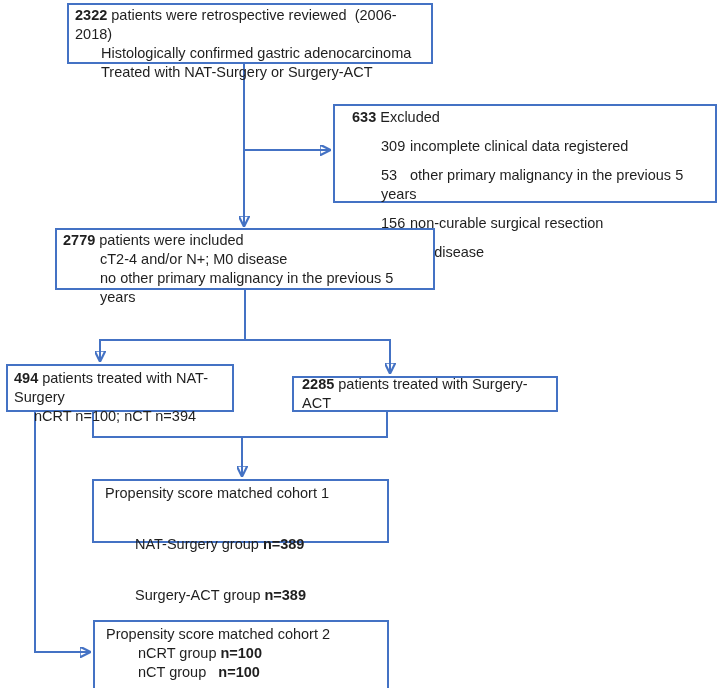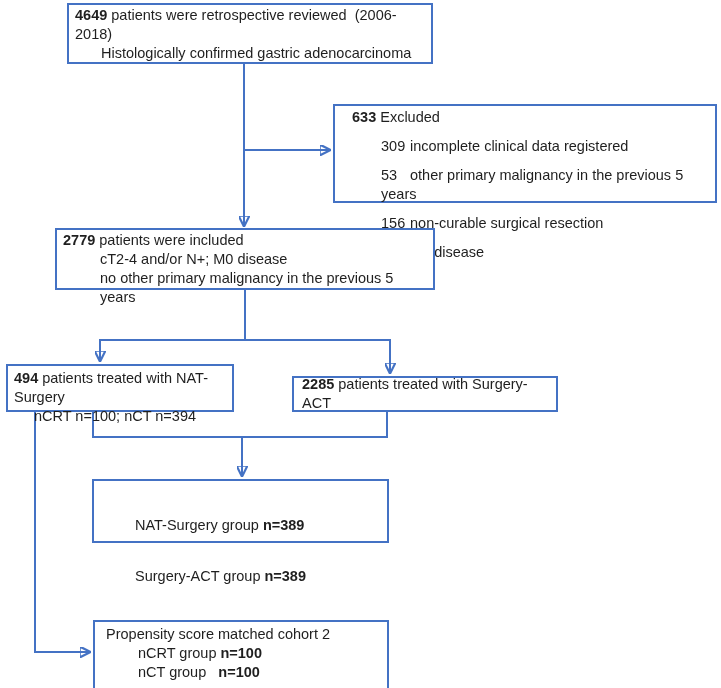--- a/index.html
+++ b/index.html
@@ -82,22 +82,23 @@
     <path d="M390,339 L390,372" marker-end="url(#arrow)"></path>
     <path d="M93,412 L93,438"></path>
     <path d="M387,403 L387,438"></path>
     <path d="M92,437 L388,437"></path>
     <path d="M242,437 L242,475" marker-end="url(#arrow)"></path>
     <path d="M35,412 L35,653"></path>
     <path d="M34,652 L89,652" marker-end="url(#arrow)"></path>
   </svg>
 
   <div class="box" id="box-reviewed">
-    <div class="line"><b>4649</b><span> patients were retrospective reviewed  (2006-2018)</span></div>
+    <div class="line"><b>2322</b><span> patients were retrospective reviewed  (2006-2018)</span></div>
     <div class="line indent">Histologically confirmed gastric adenocarcinoma</div>
+    <div class="line indent">Treated with NAT-Surgery or Surgery-ACT</div>
   </div>
 
   <div class="box" id="box-excluded">
     <div class="line"><b>633</b><span> Excluded</span></div>
     <div class="exc-item"><span class="num">309</span><span>incomplete clinical data registered</span></div>
     <div class="exc-item"><span class="num">53</span><span>other primary malignancy in the previous 5 years</span></div>
     <div class="exc-item"><span class="num">156</span><span>non-curable surgical resection</span></div>
     <div class="exc-item"><span class="num">115</span><span>M1 disease</span></div>
   </div>
 
@@ -110,20 +111,21 @@
   <div class="box" id="box-nat">
     <div class="line"><b>494</b><span> patients treated with NAT-Surgery</span></div>
     <div class="line indent">nCRT n=100; nCT n=394</div>
   </div>
 
   <div class="box" id="box-act">
     <div class="line"><b>2285</b><span> patients treated with Surgery-ACT</span></div>
   </div>
 
   <div class="box" id="box-cohort1">
+    <div class="line">Propensity score matched cohort 1</div>
     <div class="line indent"><span>NAT-Surgery group </span><b>n=389</b></div>
     <div class="line indent"><span>Surgery-ACT group </span><b>n=389</b></div>
   </div>
 
   <div class="box" id="box-cohort2">
     <div class="line">Propensity score matched cohort 2</div>
     <div class="line indent"><span>nCRT group </span><b>n=100</b></div>
     <div class="line indent"><span>nCT group   </span><b>n=100</b></div>
   </div>
 

